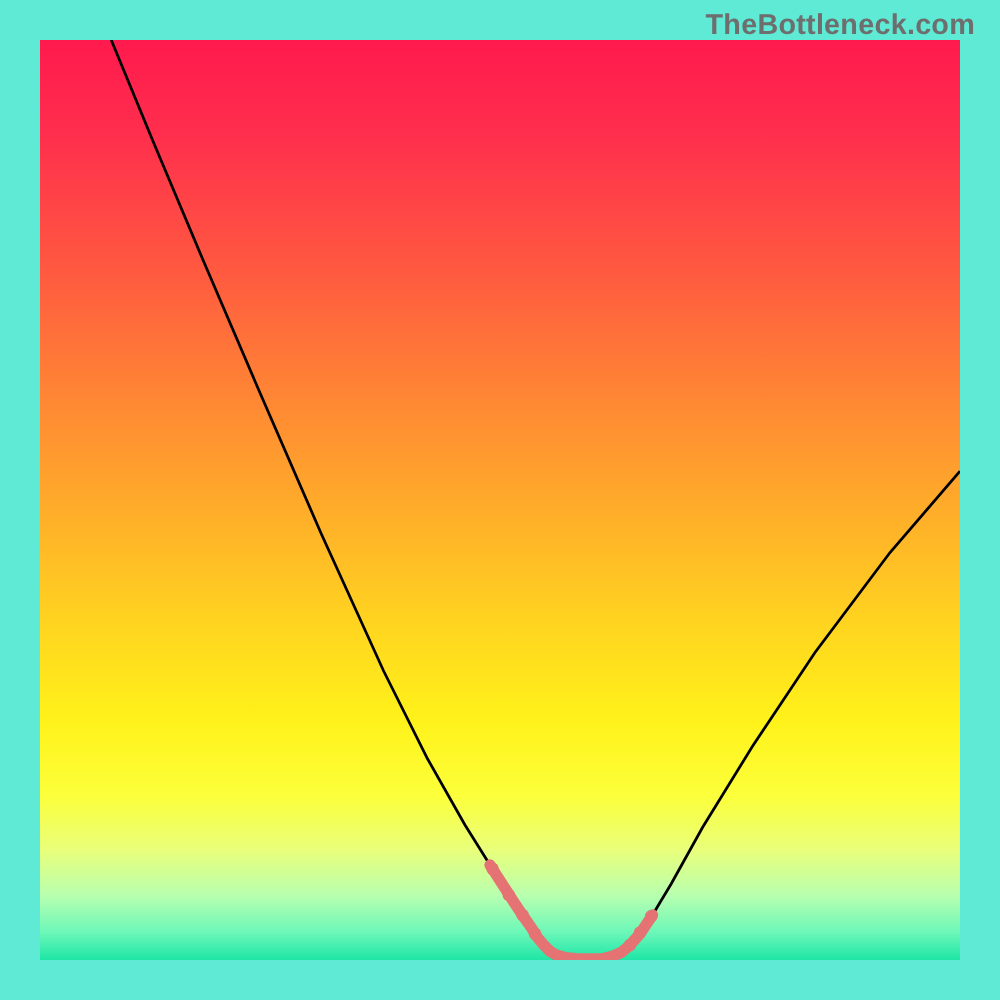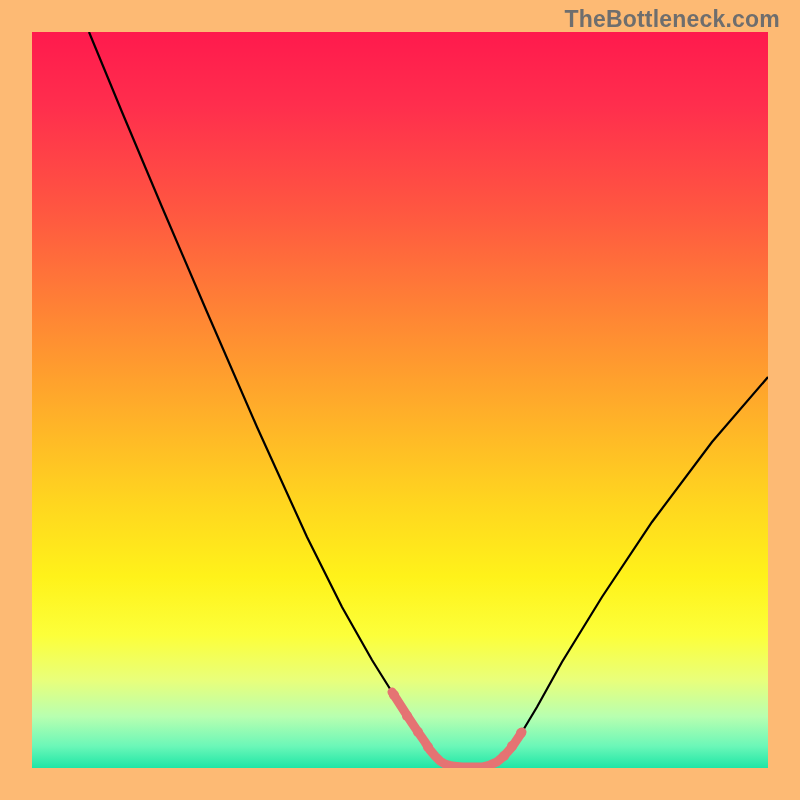--- a/index.html
+++ b/index.html
@@ -7,21 +7,21 @@
     padding: 0;
     width: 800px;
     height: 800px;
     background: #000000;
     overflow: hidden;
   }
   .stage {
     position: relative;
     width: 800px;
     height: 800px;
-    background: #fdba74;
+    background: #5eead4;
   }
   .plot-area {
     position: absolute;
     left: 32px;
     top: 32px;
     width: 736px;
     height: 736px;
     background: linear-gradient(
       to bottom,
       #ff1a4d 0%,

